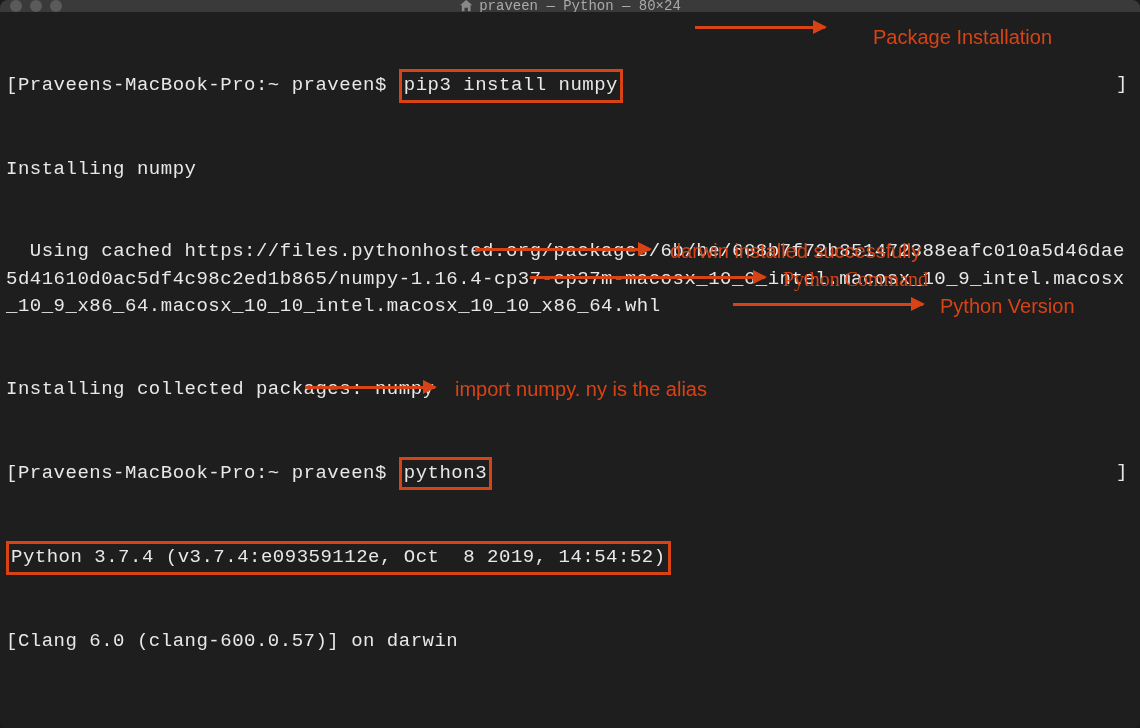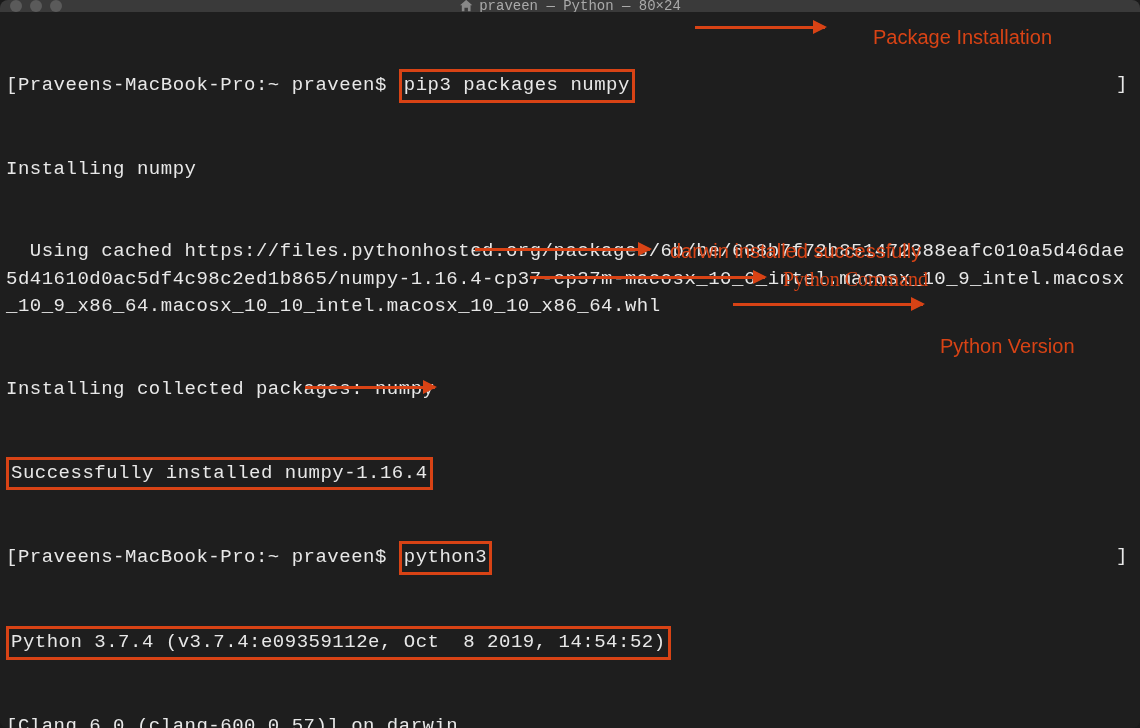--- a/index.html
+++ b/index.html
@@ -122,40 +122,40 @@
       <span class="home-icon">
         <svg viewBox="0 0 16 16" fill="#888">
             <path d="M8 1l7 6h-2v7h-3v-4H6v4H3V7H1z"></path>
           </svg>
       </span>
       <span>praveen — Python — 80×24</span>
     </div>
   </div>
 
   <div class="terminal">
-    <span class="line"><span>[Praveens-MacBook-Pro:~ praveen$ </span><span class="highlight-box">pip3 packages numpy</span><span class="bracket-end">]</span></span>
+    <span class="line"><span>[Praveens-MacBook-Pro:~ praveen$ </span><span class="highlight-box">pip3 install numpy</span><span class="bracket-end">]</span></span>
     <span class="line">Installing numpy</span>
     <span class="line">  Using cached https://files.pythonhosted.org/packages/6b/be/608b7f72b851472388eafc010a5d46dae5d41610d0ac5df4c98c2ed1b865/numpy-1.16.4-cp37-cp37m-macosx_10_6_intel.macosx_10_9_intel.macosx_10_9_x86_64.macosx_10_10_intel.macosx_10_10_x86_64.whl</span>
     <span class="line">Installing collected packages: numpy</span>
-    <span class="line"><span class="highlight-box">Successfully installed numpy-1.16.4</span></span>
     <span class="line"><span>[Praveens-MacBook-Pro:~ praveen$ </span><span class="highlight-box">python3</span><span class="bracket-end">]</span></span>
     <span class="line"><span class="highlight-box">Python 3.7.4 (v3.7.4:e09359112e, Oct  8 2019, 14:54:52)</span></span>
     <span class="line">[Clang 6.0 (clang-600.0.57)] on darwin</span>
     
     
     
 
     
     <div class="arrow" style="left:695px; top:14px; width:130px;"></div>
     <div class="annotation" style="left:845px; top:11px;margin-left:28px;">Package Installation</div>
 
     <div class="arrow" style="left:475px; top:236px; width:175px;"></div>
     <div class="annotation" style="left:670px; top:225px;">darwin installed successfully</div>
 
     <div class="arrow" style="left:530px; top:264px; width:235px;"></div>
     <div class="annotation" style="left:783px; top:253px;font-family:Liberation Serif, serif;">Python Command</div>
 
     <div class="arrow" style="left:733px; top:291px; width:190px;"></div>
-    <div class="annotation" style="left:940px; top:280px;margin-top:40px;">Python Version</div>
+    <div class="annotation" style="left:940px; top:280px;">Python Version</div>
 
     <div class="arrow" style="left:305px; top:374px; width:130px;"></div>
+    <div class="annotation" style="left:455px; top:363px;">import numpy. ny is the alias</div>
   </div>
 </div>
 
 </body></html>

